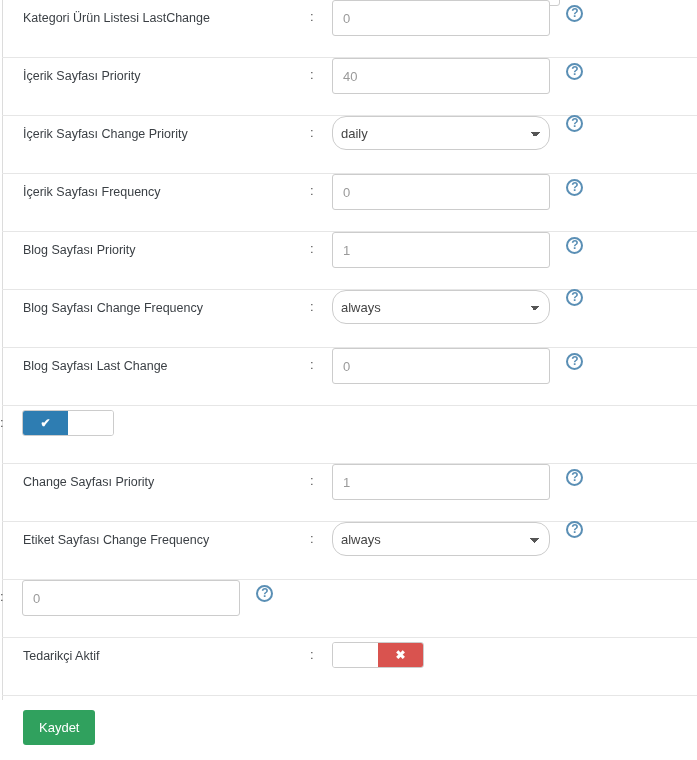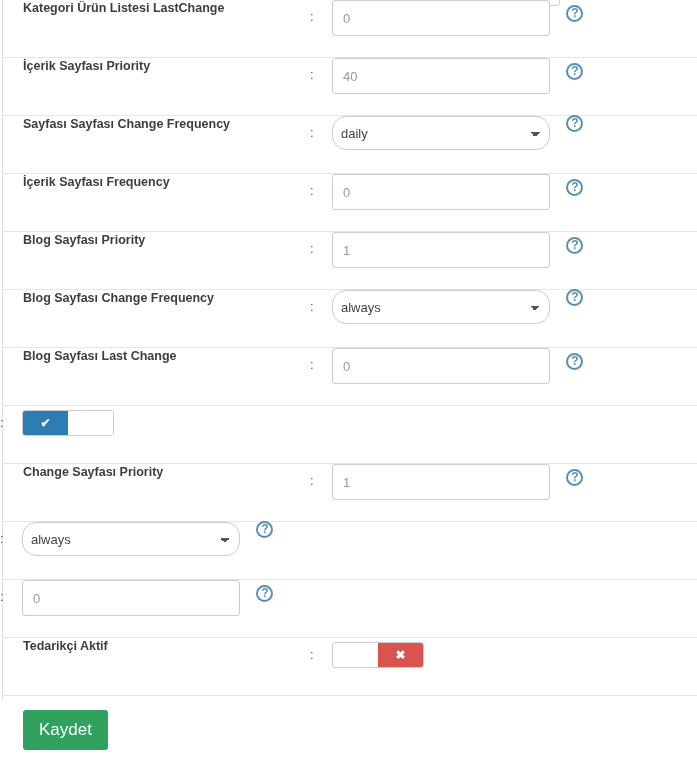--- a/index.html
+++ b/index.html
@@ -33,22 +33,23 @@
   }
   .row {
     position: relative;
     display: flex;
     align-items: flex-start;
     min-height: 57px;
   }
   .label {
     width: 310px;
     padding-left: 23px;
+    padding-top: 10px;
     font-size: 12.5px;
-    font-weight: bold;
+    font-weight: normal;
     color: #3a3f44;
     line-height: 16px;
   }
   .colon {
     width: 22px;
     padding-top: 9px;
     font-size: 13px;
     color: #555;
     text-align: left;
   }
@@ -151,21 +152,21 @@
   }
   .save-wrap {
     padding: 14px 0 0 23px;
   }
   .btn-save {
     display: inline-block;
     background: #30a15e;
     color: #fff;
     border: none;
     border-radius: 3px;
-    font-size: 17px;
+    font-size: 13px;
     font-family: "Liberation Sans", sans-serif;
     padding: 10px 16px;
     cursor: pointer;
   }
   
   .top-cut {
     position: absolute;
     left: 342px;
     top: -30px;
     width: 218px;
@@ -198,21 +199,21 @@
       <div class="label">İçerik Sayfası Priority</div>
       <div class="colon">:</div>
       <div class="field">
         <input class="txt" type="text" value="40" style="">
         <span class="help">?</span>
       </div>
     </div>
     <div class="divider"></div>
 
     <div class="row">
-      <div class="label">Sayfası Sayfası Change Frequency</div>
+      <div class="label">İçerik Sayfası Change Priority</div>
       <div class="colon">:</div>
       <div class="field">
         <select class="sel">
           <option>daily</option>
         </select>
         <span class="help with-select">?</span>
       </div>
     </div>
     <div class="divider"></div>
 
@@ -275,20 +276,21 @@
       <div class="label">Change Sayfası Priority</div>
       <div class="colon">:</div>
       <div class="field">
         <input class="txt" type="text" value="1" style="">
         <span class="help">?</span>
       </div>
     </div>
     <div class="divider"></div>
 
     <div class="row">
+      <div class="label">Etiket Sayfası Change Frequency</div>
       <div class="colon">:</div>
       <div class="field">
         <select class="sel">
           <option>always</option>
         </select>
         <span class="help with-select">?</span>
       </div>
     </div>
     <div class="divider"></div>
 

